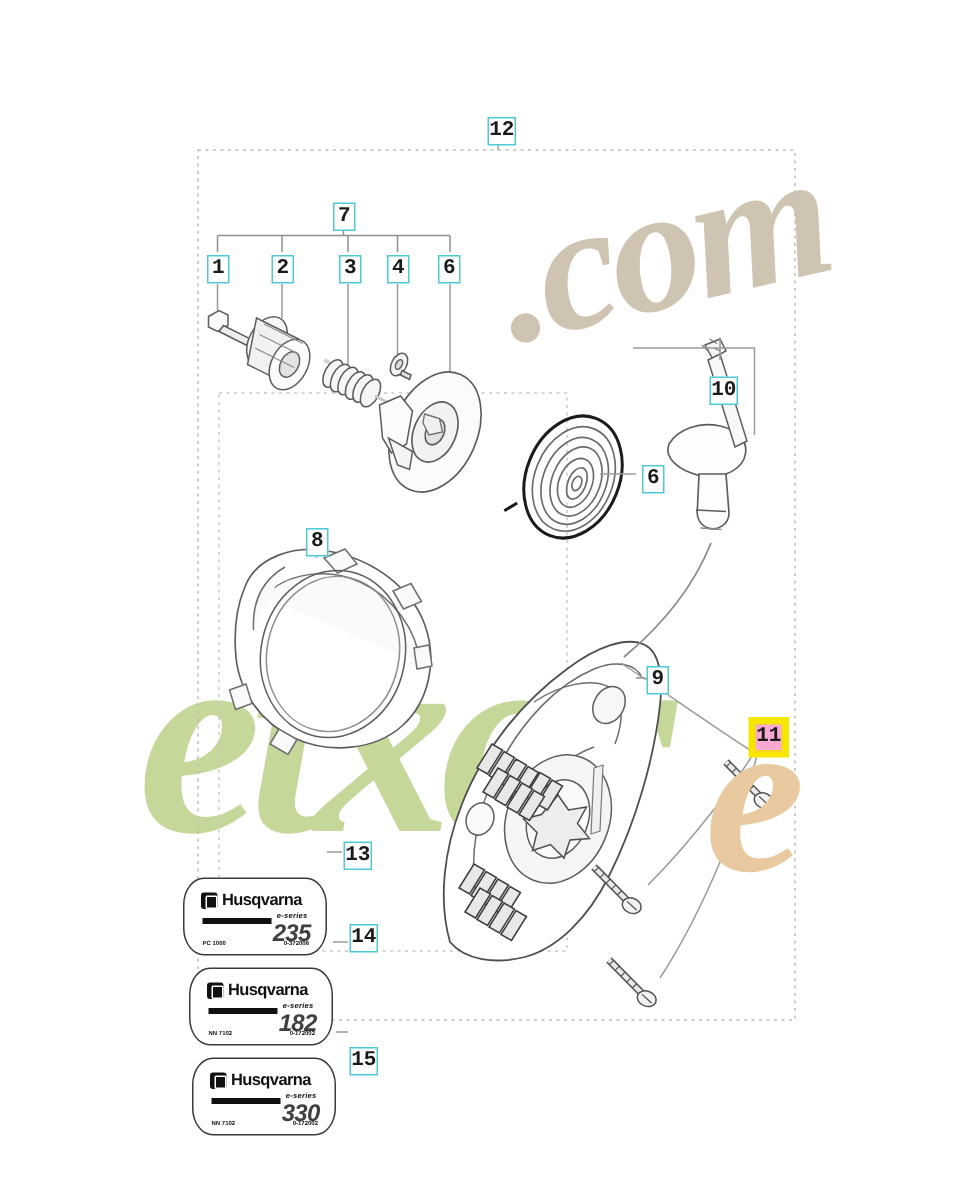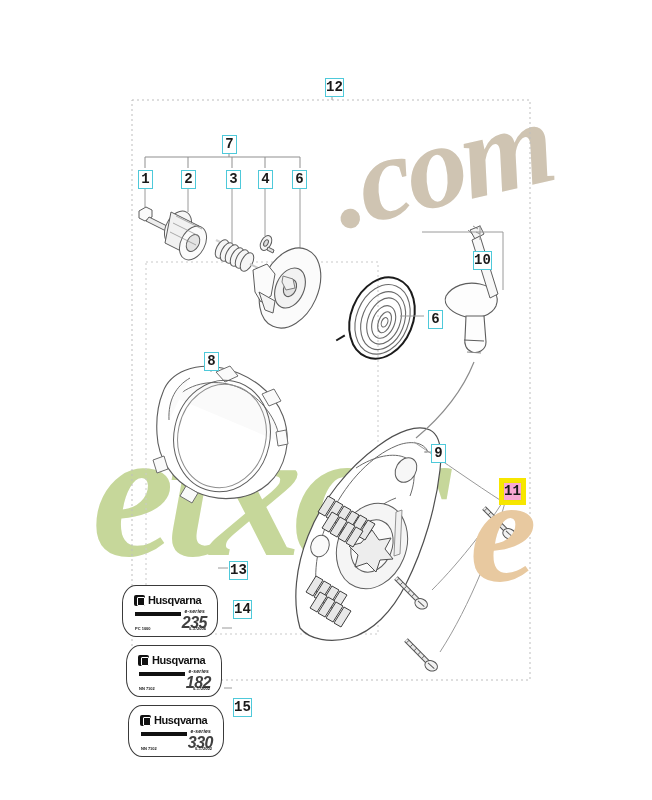--- a/index.html
+++ b/index.html
@@ -357,16 +357,16 @@
   <div class="callout" style="left:258px;top:170px;">4</div>
   <div class="callout" style="left:292px;top:170px;">6</div>
   <div class="callout" style="left:222px;top:135px;">7</div>
   <div class="callout" style="left:204px;top:352px;">8</div>
   <div class="callout" style="left:431px;top:444px;">9</div>
   <div class="callout" style="left:428px;top:310px;">6</div>
   <div class="callout w2" style="left:473px;top:206px;margin-top:45px;">10</div>
   <div class="callout w2 hl" style="left:503px;top:482px;">11</div>
   <div class="callout w2" style="left:325px;top:78px;">12</div>
   <div class="callout w2" style="left:229px;top:561px;">13</div>
-  <div class="callout w2" style="left:233px;top:600px;">14</div>
+  <div class="callout w2" style="left:233px;top:616px;">14</div>
   <div class="callout w2" style="left:233px;top:698px;">15</div>
 
 </div>
 
 </body></html>

